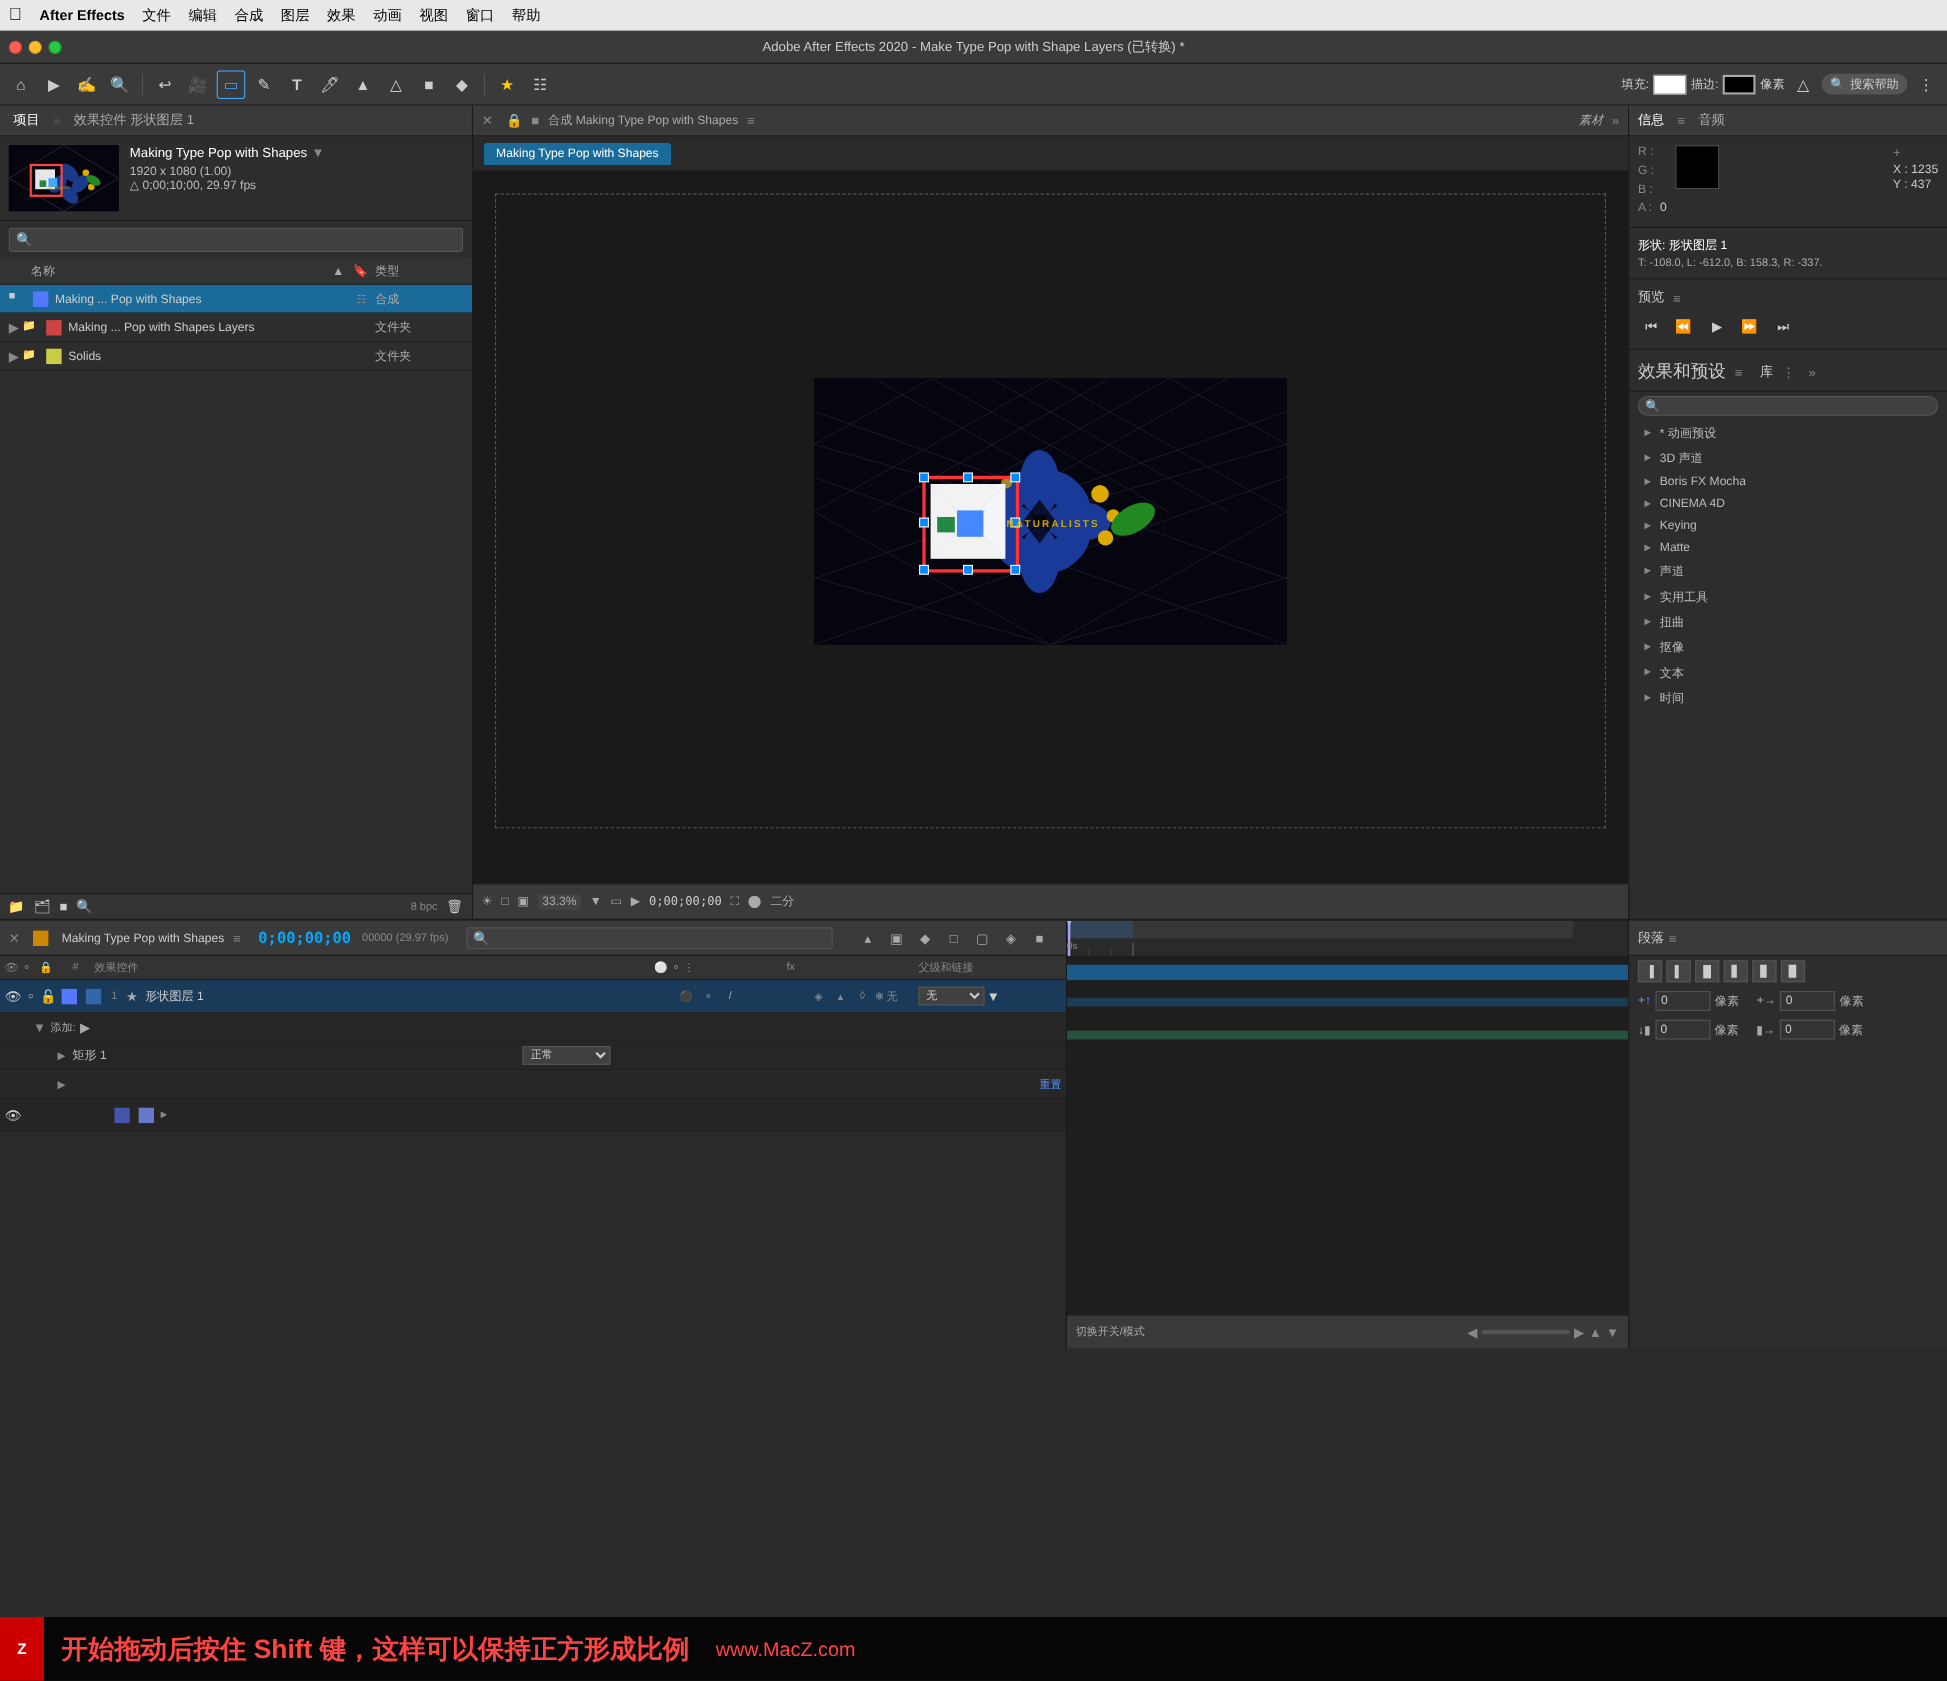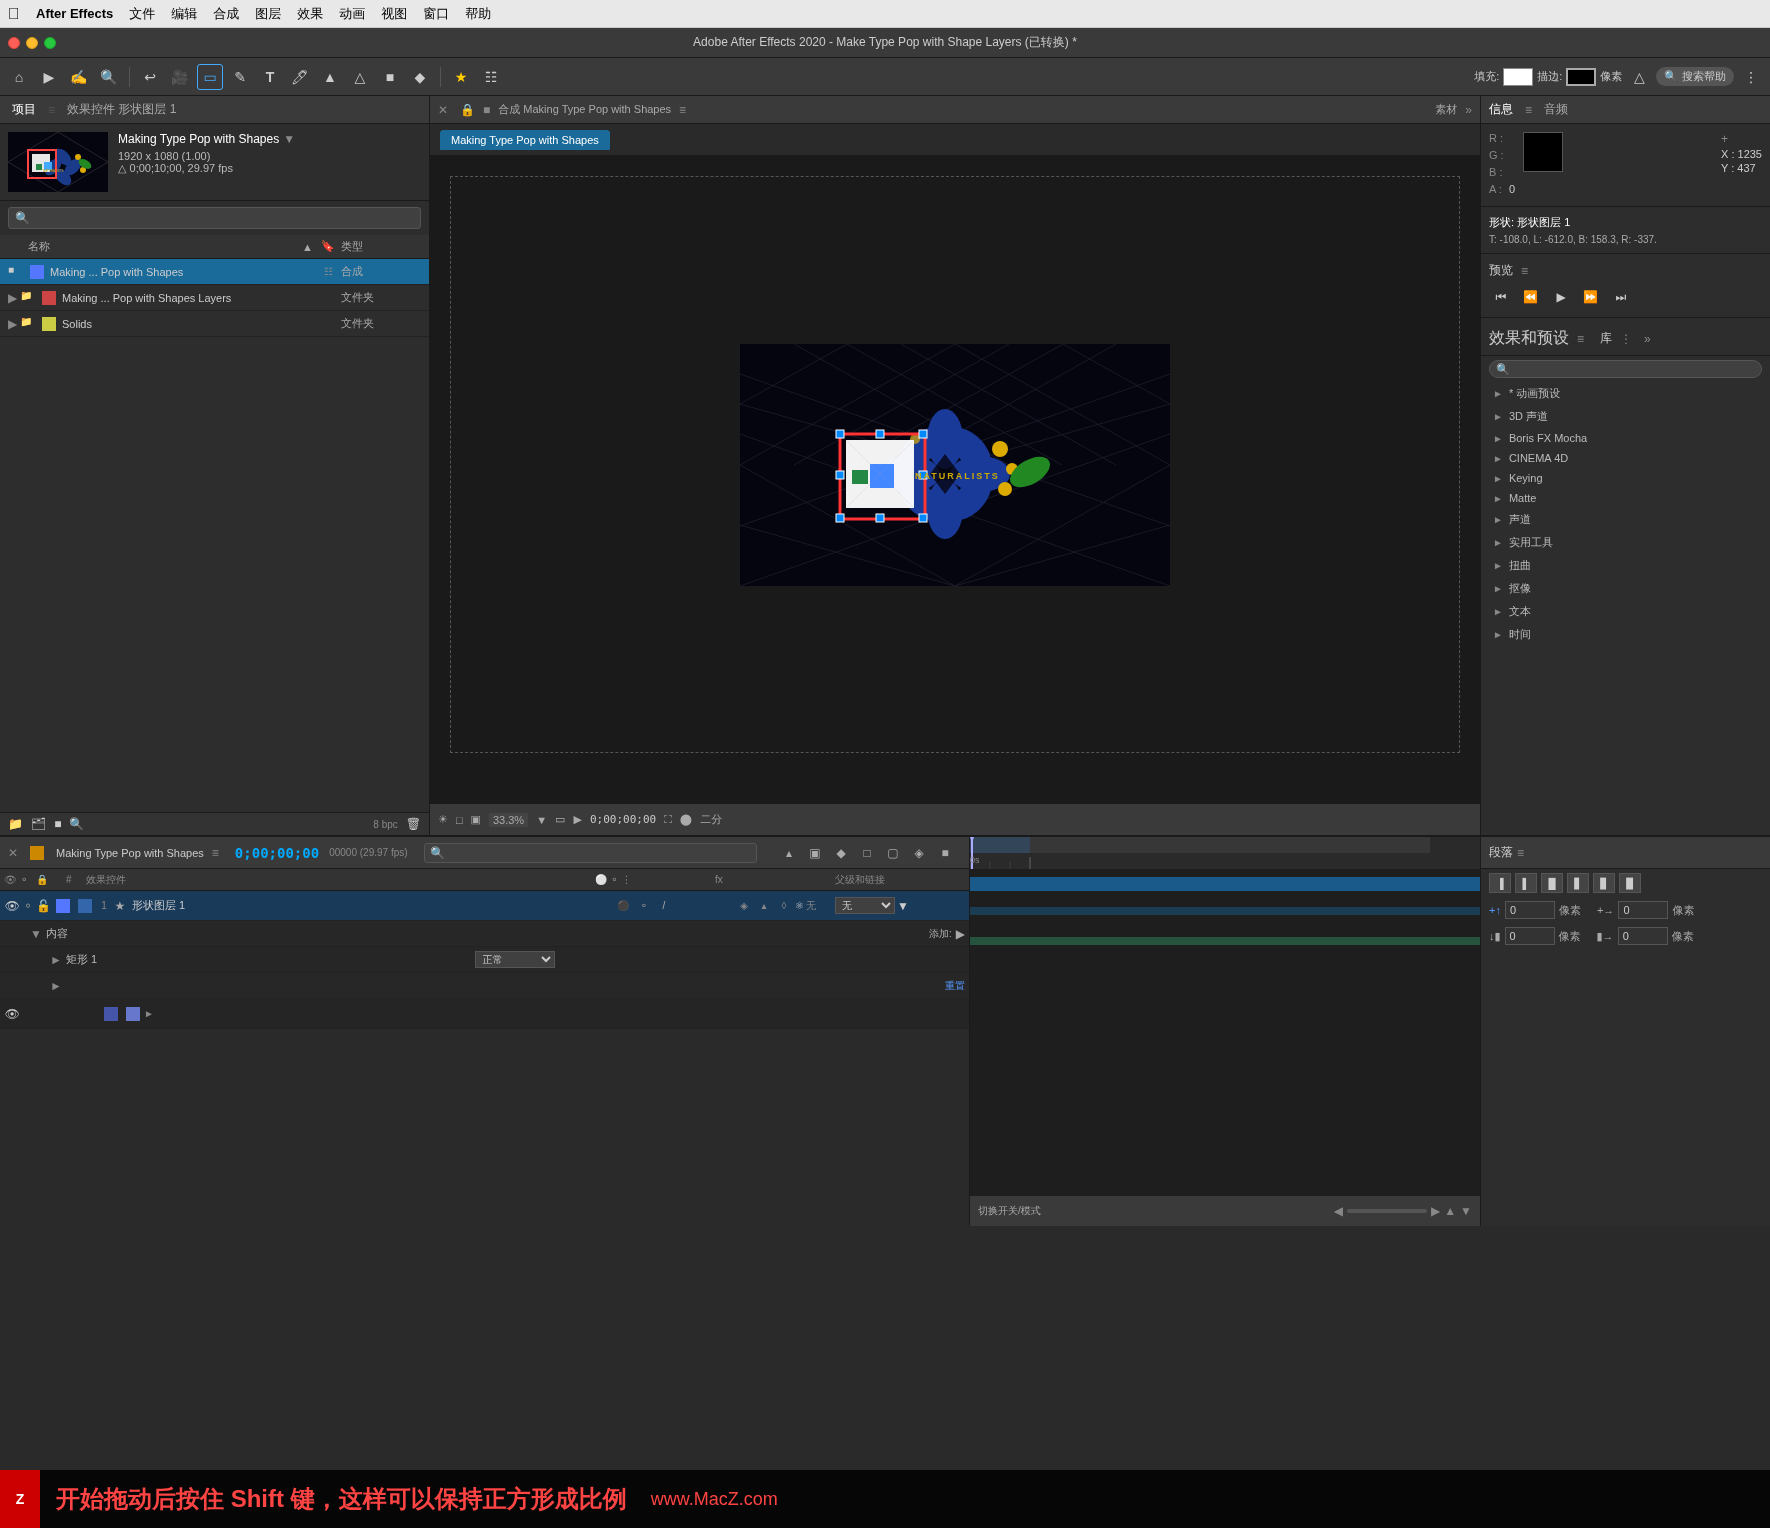--- a/index.html
+++ b/index.html
@@ -800,21 +800,21 @@
     </div>
 
     <div class="center-panel">
       <div class="comp-header">
         <span class="close-x">✕</span>
         <span style="color:#888;">🔒</span>
         <span style="color:#888;">■</span>
         <span style="color:#aaa;font-size:11px;">合成 Making Type Pop with Shapes</span>
         <span style="color:#888;">≡</span>
         <span style="flex:1;"></span>
-        <span style="color:#aaa;font-size:11px;">素材</span>
+        <span style="color:#aaa;font-size:11px;font-style:italic;">素材</span>
         <span style="color:#888;">»</span>
       </div>
       <div class="comp-title-bar">
         <div class="comp-tab active">Making Type Pop with Shapes</div>
       </div>
       <div class="comp-canvas">
 
         <div style="border: 1px dashed #555; position: absolute; top: 20px; left: 20px; right: 20px; bottom: 50px; display:flex; align-items:center; justify-content:center;">
           <div class="canvas-inner">
             <svg width="430" height="242" viewBox="0 0 430 242">
@@ -1091,21 +1091,20 @@
         <div style="width:130px;display:flex;align-items:center;gap:2px;">
           <select class="parent-select">
             <option>无</option>
           </select>
           <span style="cursor:pointer;">▼</span>
         </div>
       </div>
 
       <div class="sub-layer-row">
         <span style="margin-right:4px;cursor:pointer;color:#888;">▼</span>
-        <span style="flex:1;color:#bbb;font-size:11px;">内容</span>
         <span style="color:#aaa;font-size:10px;margin-right:4px;">添加:</span>
         <span style="color:#aaa;cursor:pointer;font-size:12px;">▶</span>
       </div>
 
       <div class="layer-content-row">
         <span style="margin-right:4px;cursor:pointer;color:#888;">►</span>
         <span style="flex:1;color:#bbb;font-size:11px;">矩形 1</span>
         <select class="blend-select" style="margin-left:auto;width:80px;">
           <option>正常</option>
         </select>

